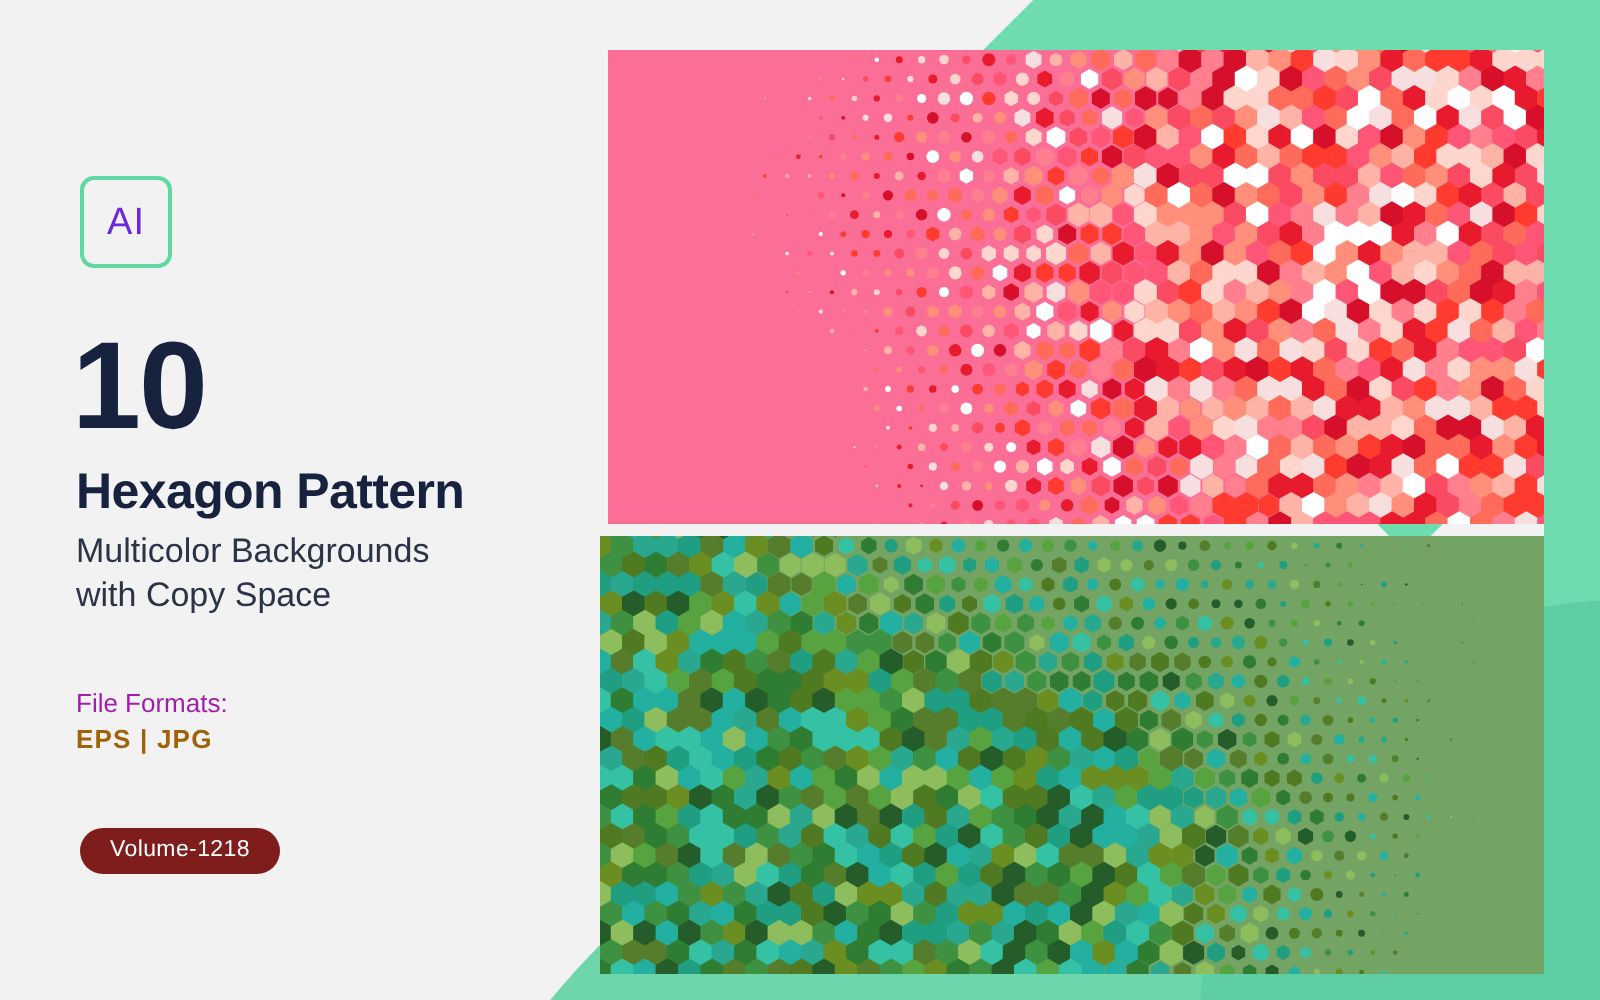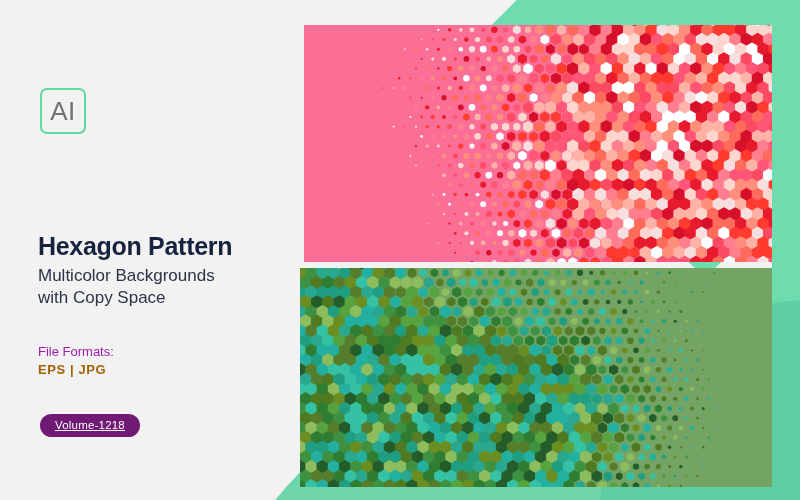--- a/index.html
+++ b/index.html
@@ -78,22 +78,22 @@
     width: 46px;
     height: 46px;
     border: 2px solid #5fd8a4;
     border-radius: 7px;
     box-sizing: border-box;
     display: flex;
     align-items: center;
     justify-content: center;
   }
   #ai-badge-label {
-    color: #737373;
-    font-size: 26px;
+    color: #6d28d9;
+    font-size: 19px;
     font-weight: 400;
     letter-spacing: 0.5px;
     line-height: 1;
   }
 
   #count-number {
     position: absolute;
     left: 36px;
     top: 163px;
     font-size: 62px;
@@ -140,26 +140,25 @@
     font-weight: bold;
     color: #a16207;
     letter-spacing: 0.6px;
   }
 
   #volume-badge {
     position: absolute;
     left: 40px;
     top: 414px;
     padding: 5px 15px 6px 15px;
-    background: #701a75;
+    background: #7f1d1d;
     border-radius: 20px;
     color: #ffffff;
     font-size: 11.5px;
     letter-spacing: 0.2px;
-    text-decoration: underline;
   }
 
   
   .preview-panel {
     position: absolute;
     overflow: hidden;
     z-index: 4;
   }
   #panel-pink {
     left: 304px;
@@ -193,20 +192,21 @@
   <div class="bg-shape" id="bg-green-rightband"></div>
   <div class="bg-shape" id="bg-green-circle"></div>
   <div class="bg-shape" id="bg-green-circle-2"></div>
 
   <div id="info-panel">
 
     <div id="ai-badge">
       <span id="ai-badge-label">AI</span>
     </div>
 
+    <div id="count-number">10</div>
 
     <div id="title-main">Hexagon Pattern</div>
 
     <div id="subtitle-block" style="white-space: pre-line;">Multicolor Backgrounds
 with Copy Space</div>
 
     <div id="file-formats-label">File Formats:</div>
     <div id="file-formats-value">EPS  |  JPG</div>
 
     <div id="volume-badge">Volume-1218</div>

